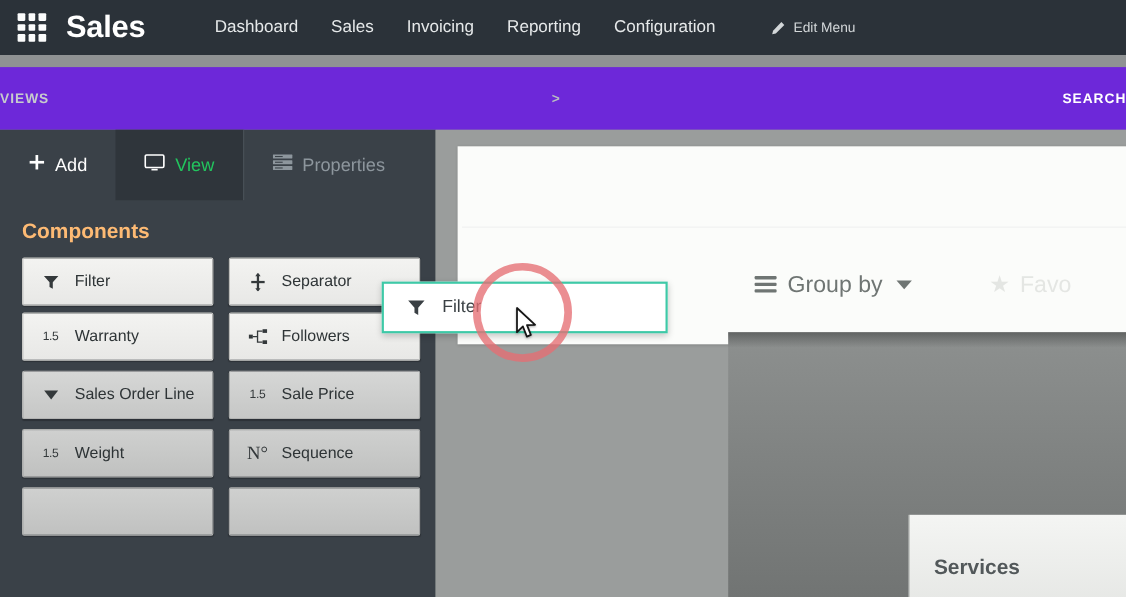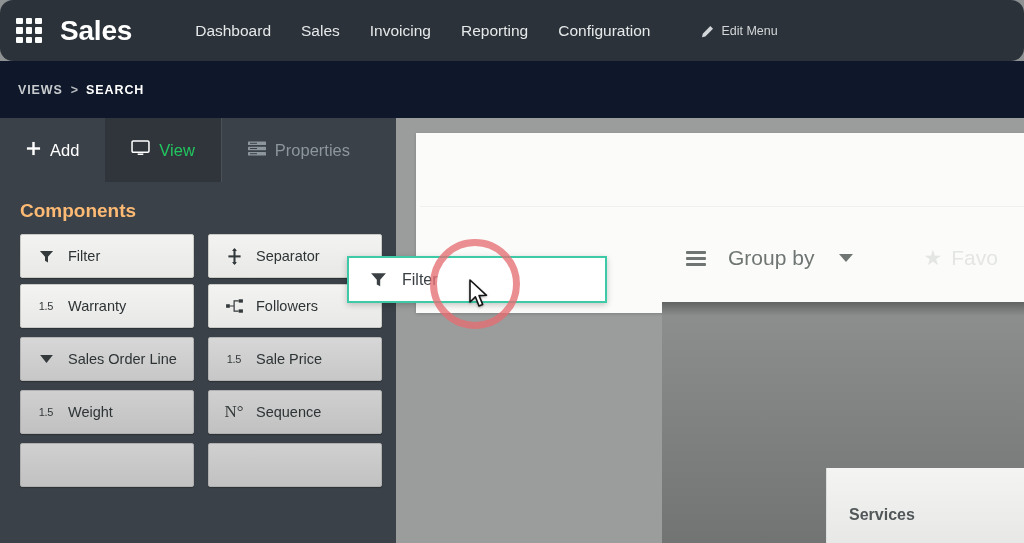--- a/index.html
+++ b/index.html
@@ -7,23 +7,23 @@
     width: 1024px; height: 543px;
     overflow: hidden;
     font-family: "Liberation Sans", sans-serif;
     background: #8f9293;
   }
 
   #app { position: relative; width: 1024px; height: 543px; overflow: hidden; }
 
   
   .topbar {
-    position: absolute; left: 0; top: 0; width: 1024px; height: 61px;
+    position: absolute; left: 0; top: 0; width: 1024px; height: 50px;
     background: #2b3239;
-    display: flex; align-items: center; border-radius: 13px;
+    display: flex; align-items: center;
   }
   .apps-icon {
     width: 30px; height: 30px; margin-left: 14px; margin-right: 16px;
     display: grid; grid-template-columns: repeat(3, 1fr); grid-template-rows: repeat(3, 1fr);
     gap: 3px; padding: 2px;
   }
   .apps-icon i { background: #fbfcfc; border-radius: 1px; display: block; }
   .brand {
     color: #ffffff; font-size: 28px; font-weight: bold; letter-spacing: -0.2px;
     margin-right: 48px;
@@ -35,22 +35,22 @@
   }
   .edit-menu {
     display: flex; align-items: flex-end; gap: 7px; margin-left: 36px;
     color: #d3d7d9; font-size: 12.5px; white-space: nowrap;
   }
   .pencil-icon { width: 13px; height: 13px; display: inline-block; color:#d3d7d9; }
 
   
   .breadcrumb-bar {
     position: absolute; left: 0; top: 61px; width: 1024px; height: 57px;
-    background: #0f172a;
-    display: flex; align-items: center; padding-left: 18px;
+    background: #6d28d9;
+    display: flex; align-items: center;  justify-content: space-between;
   }
   .crumb { color: #c7cbcd; font-size: 12.5px; font-weight: bold; letter-spacing: 0.9px; }
   .crumb.active { color: #ffffff; }
   .crumb-sep { color: #b9bec1; font-size: 12.5px; font-weight: bold; margin: 0 8px; }
 
   
   .sidebar {
     position: absolute; left: 0; top: 118px; width: 396px; height: 540px;
     background: #3a4148;
   }
@@ -112,21 +112,21 @@
   }
   .panel-divider {
     position: absolute; left: 24px; top: 88px; width: 620px; height: 1px;
     background: #f0f1ef;
   }
   .searchview-row {
     position: absolute; left: 290px; top: 128px;
     display: flex; align-items: center; gap: 70px;
   }
   .groupby {
-    display: flex; align-items: center; gap: 22px;
+    display: flex; align-items: center; gap: 10px;
     color: #6f7573; font-size: 21px;
   }
   .hamburger { display: inline-flex; flex-direction: column; gap: 3px; }
   .hamburger i { display: block; width: 20px; height: 3px; background: #6f7573; border-radius: 1px; }
   .caret-down {
     width: 0; height: 0; border-left: 7px solid transparent;
     border-right: 7px solid transparent; border-top: 8px solid #6f7573;
     margin-left: 3px;
   }
   .favorites {
@@ -149,21 +149,21 @@
   }
 
   
   .dropdown-list {
     position: absolute; left: 430px; top: 350px; width: 232px; height: 193px;
     background: linear-gradient(to bottom, #f4f5f3 0%, #d3d5d2 100%);
     border-left: 1px solid #dcdedb;
     border-right: 1px solid #cfd1ce;
   }
   .dd-item {
-    position: absolute; left: 22px; color: #52585a; font-size: 16px; font-weight: bold;
+    position: absolute; left: 22px; color: #52585a; font-size: 19px; font-weight: bold;
   }
   .dd-item.i0 { top: 38px; }
 
   .gray-backdrop {
     position: absolute; left: 266px; top: 184px; width: 362px; height: 241px;
     background: linear-gradient(to bottom, #8d908f 0%, #717473 100%);
   }
   .gray-backdrop-top-shadow {
     position: absolute; left: 266px; top: 184px; width: 362px; height: 14px;
     background: linear-gradient(to bottom, rgba(60,62,62,0.55) 0%, rgba(120,123,122,0) 100%);

